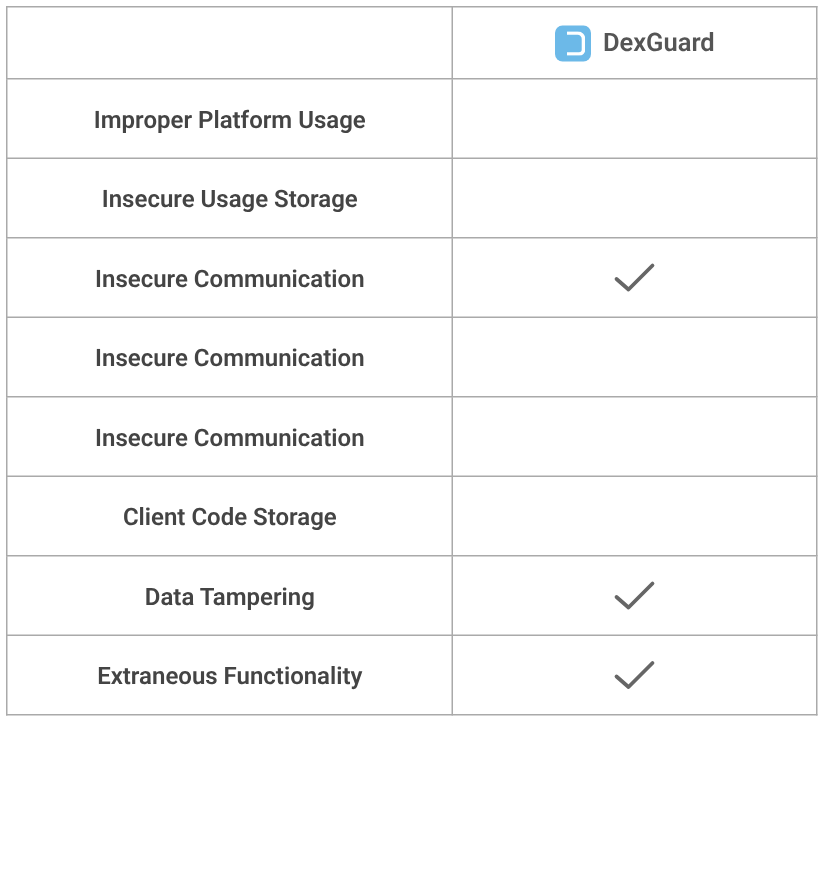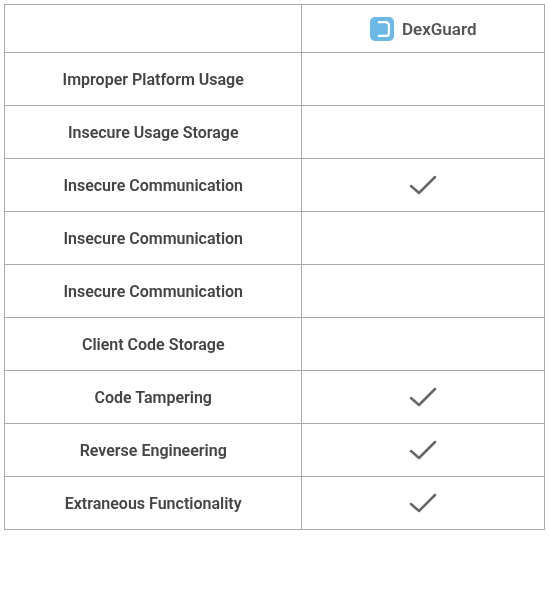--- a/index.html
+++ b/index.html
@@ -107,29 +107,21 @@
     </tr>
     <tr class="data-row">
       <td class="row-label">Insecure Communication</td>
       <td class="check-cell"></td>
     </tr>
     <tr class="data-row">
       <td class="row-label">Client Code Storage</td>
       <td class="check-cell"></td>
     </tr>
     <tr class="data-row">
-      <td class="row-label">Code Tampering</td>
-      <td class="check-cell">
-          <svg class="check-svg" width="30" height="24" viewBox="0 0 30 24" fill="none">
-            <path d="M3 13 L11 20 L27 4" stroke="#666" stroke-width="2.5" fill="none" stroke-linecap="round" stroke-linejoin="round"></path>
-          </svg>
-        </td>
-    </tr>
-    <tr class="data-row">
-      <td class="row-label">Reverse Engineering</td>
+      <td class="row-label">Data Tampering</td>
       <td class="check-cell">
           <svg class="check-svg" width="30" height="24" viewBox="0 0 30 24" fill="none">
             <path d="M3 13 L11 20 L27 4" stroke="#666" stroke-width="2.5" fill="none" stroke-linecap="round" stroke-linejoin="round"></path>
           </svg>
         </td>
     </tr>
     <tr class="data-row">
       <td class="row-label">Extraneous Functionality</td>
       <td class="check-cell">
           <svg class="check-svg" width="30" height="24" viewBox="0 0 30 24" fill="none">

